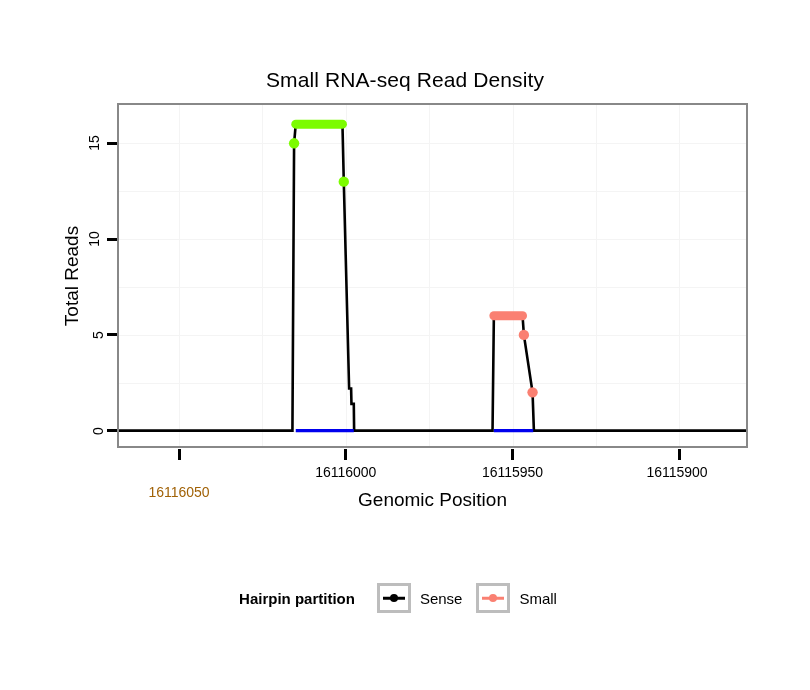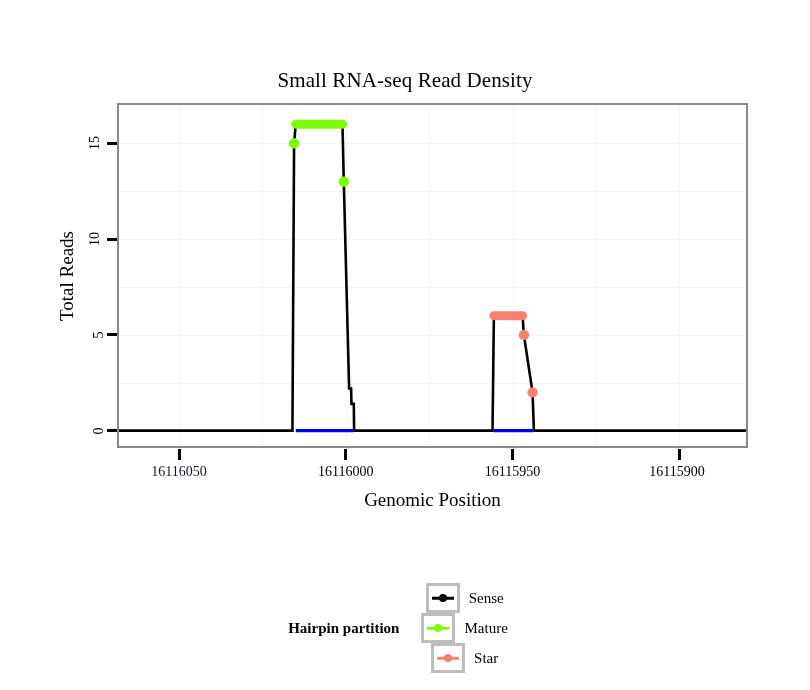--- a/index.html
+++ b/index.html
@@ -1,21 +1,21 @@
 <!DOCTYPE html>
 <html><head>
 <meta charset="utf-8">
 <style>
   html,body{margin:0;padding:0;}
   body{
     width:810px;height:690px;background:#ffffff;
     font-family:"Liberation Sans", sans-serif;
     overflow:hidden;position:relative;
   }
-  #root{position:absolute;inset:0;font-family:Liberation Serif, serif;}
+  #root{position:absolute;inset:0;}
 
   
   .chart-title{
     position:absolute;left:0;top:68px;width:810px;
     text-align:center;font-size:21px;color:#000;
     letter-spacing:0.1px;
   }
 
   
   .panel{
@@ -126,51 +126,44 @@
         <span style="font-size: 14px; color: rgb(0, 0, 0); transform: rotate(-90deg); white-space: nowrap;">10</span>
       </div>
       <div style="position: absolute; left: 107px; top: 141.815px; width: 10px; height: 3px; background: rgb(0, 0, 0);"></div>
       <div style="position: absolute; left: 70px; top: 132.315px; width: 32px; height: 22px; display: flex; align-items: center; justify-content: flex-end;">
         <span style="font-size: 14px; color: rgb(0, 0, 0); transform: rotate(-90deg); white-space: nowrap;">15</span>
       </div>
     </div>
 
   <div id="x-axis">
       <div style="position: absolute; left: 177.532px; top: 449px; width: 3px; height: 11px; background: rgb(0, 0, 0);"></div>
-      <div style="position: absolute; left: 179.032px; top: 464px; font-size: 14px; color: #0f172a; white-space: nowrap; transform: translateX(-50%);">16116050</div>
+      <div style="position: absolute; left: 179.032px; top: 484px; font-size: 14px; color: #a16207; white-space: nowrap; transform: translateX(-50%);">16116050</div>
       <div style="position: absolute; left: 344.287px; top: 449px; width: 3px; height: 11px; background: rgb(0, 0, 0);"></div>
       <div style="position: absolute; left: 345.787px; top: 464px; font-size: 14px; color: rgb(0, 0, 0); white-space: nowrap; transform: translateX(-50%);">16116000</div>
       <div style="position: absolute; left: 511.043px; top: 449px; width: 3px; height: 11px; background: rgb(0, 0, 0);"></div>
       <div style="position: absolute; left: 512.543px; top: 464px; font-size: 14px; color: rgb(0, 0, 0); white-space: nowrap; transform: translateX(-50%);">16115950</div>
       <div style="position: absolute; left: 677.798px; top: 449px; width: 3px; height: 11px; background: rgb(0, 0, 0);"></div>
       <div style="position: absolute; left: 677px; top: 464px; font-size: 14px; color: rgb(0, 0, 0); white-space: nowrap; transform: translateX(-50%);">16115900</div>
     </div>
 
   <div class="axis-title-x">Genomic Position</div>
 
   <div class="legend">
     <div class="legend-title">Hairpin partition</div>
-    <div id="legend-entries" style="display:flex;align-items:center;flex-direction:column;">
+    <div id="legend-entries" style="display:flex;align-items:center;">
         <div class="legend-entry">
           <div class="legend-key">
             <div class="kline" style="background: rgb(0, 0, 0);"></div>
             <div class="kdot" style="background: rgb(0, 0, 0);"></div>
           </div>
           <div class="legend-label">Sense</div>
         </div>
         <div class="legend-entry">
           <div class="legend-key">
-            <div class="kline" style="background: rgb(124, 252, 0);"></div>
-            <div class="kdot" style="background: rgb(124, 252, 0);"></div>
-          </div>
-          <div class="legend-label">Mature</div>
-        </div>
-        <div class="legend-entry">
-          <div class="legend-key">
             <div class="kline" style="background: rgb(250, 128, 114);"></div>
             <div class="kdot" style="background: rgb(250, 128, 114);"></div>
           </div>
-          <div class="legend-label">Star</div>
+          <div class="legend-label">Small</div>
         </div>
       </div>
   </div>
 
 </div>
 
 </body></html>

